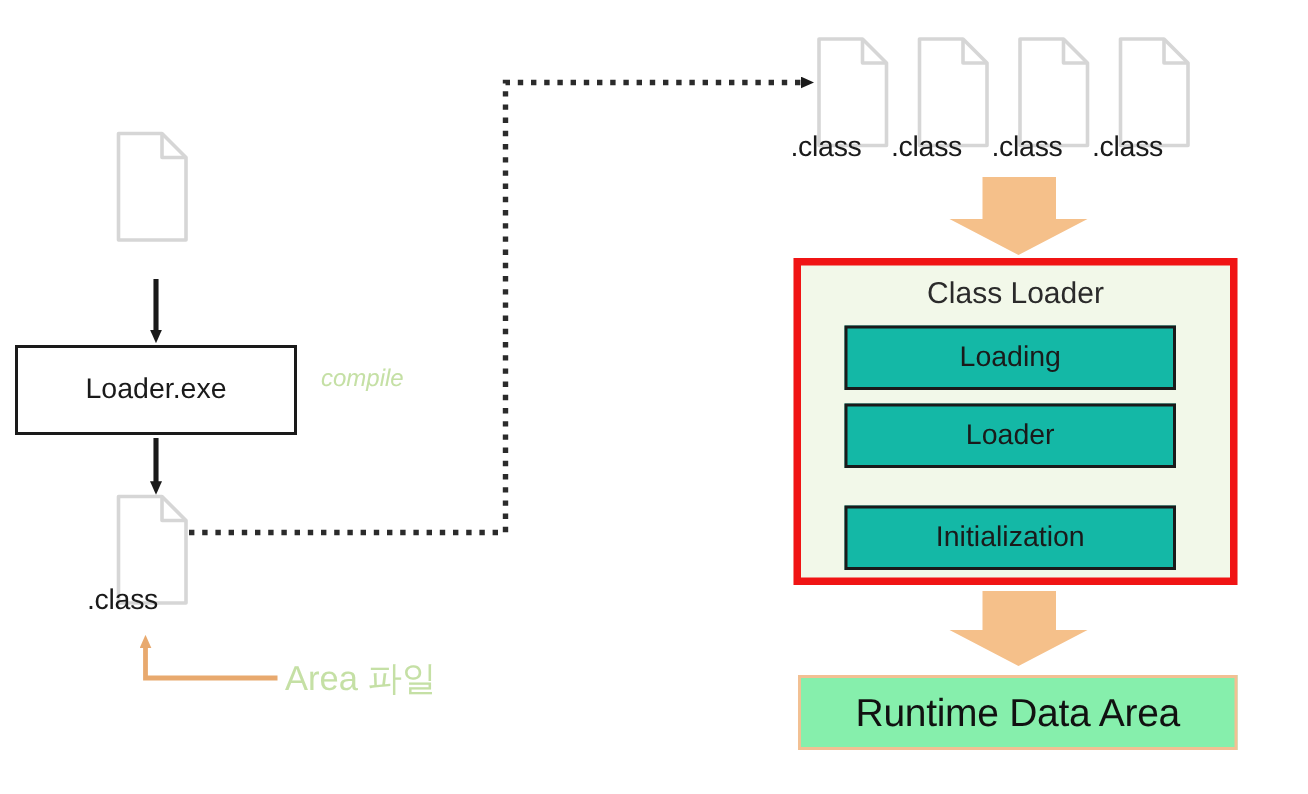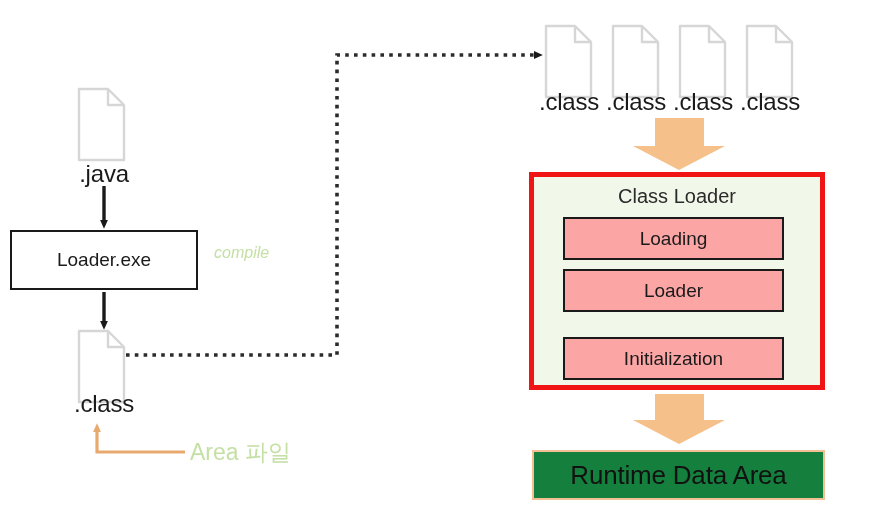--- a/index.html
+++ b/index.html
@@ -13,23 +13,23 @@
   #canvas {
     position: relative;
     width: 872px;
     height: 529px;
     background: #ffffff;
     overflow: hidden;
   }
 
   .caption {
     position: absolute;
-    font-size: 24px;
+    font-size: 19px;
     color: #1a1a1a;
-    text-align: center;
+    text-align: left;
     white-space: nowrap;
     letter-spacing: -0.2px;
   }
 
   
   .box-compiler {
     position: absolute;
     left: 10px;
     top: 230px;
     width: 188px;
@@ -67,40 +67,40 @@
     text-align: center;
     font-size: 20px;
     color: #2b2b2b;
   }
   .cl-step {
     position: absolute;
     left: 29px;
     width: 221px;
     height: 43px;
     border: 2px solid #1a1a1a;
-    background: #fca5a5;
+    background: #14b8a6;
     box-sizing: border-box;
     display: flex;
     align-items: center;
     justify-content: center;
     font-size: 19px;
     color: #1a1a1a;
   }
   .cl-step.s0 { top: 40px; }
   .cl-step.s1 { top: 92px; }
   .cl-step.s2 { top: 160px; }
 
   .runtime-box {
     position: absolute;
     left: 532px;
     top: 450px;
     width: 293px;
     height: 50px;
     border: 2px solid #f2c093;
-    background: #15803d;
+    background: #86efac;
     box-sizing: border-box;
     display: flex;
     align-items: center;
     justify-content: center;
     font-size: 26px;
     color: #111111;
     letter-spacing: -0.2px;
   }
 
   
@@ -163,21 +163,20 @@
 
     <polyline points="126,355 337,355 337,55 538,55" fill="none" stroke="#2b2b2b" stroke-width="3.6" stroke-dasharray="3.6 5.2" stroke-linecap="butt" marker-end="url(#blackArrow)"></polyline>
 
     <polyline points="185,452 97,452 97,428" fill="none" stroke="#e8a96e" stroke-width="3.2" marker-end="url(#orangeArrow)"></polyline>
 
     <path d="M655,118 L704,118 L704,146 L725,146 L679,170 L633,146 L655,146 Z" fill="#f5c08a"></path>
 
     <path d="M655,394 L704,394 L704,420 L725,420 L679,444 L633,420 L655,420 Z" fill="#f5c08a"></path>
   </svg>
 
-  <div class="caption" style="left:60px; top:160px; width:88px;">.java</div>
 
   <div class="caption" style="left:58px; top:390px; width:92px;">.class</div>
 
   <div class="caption" style="left:527px; top:88px; width:84px;">.class</div>
   <div class="caption" style="left:594px; top:88px; width:84px;">.class</div>
   <div class="caption" style="left:661px; top:88px; width:84px;">.class</div>
   <div class="caption" style="left:728px; top:88px; width:84px;">.class</div>
 
   <div class="box-compiler">
     <span>Loader.exe</span>

